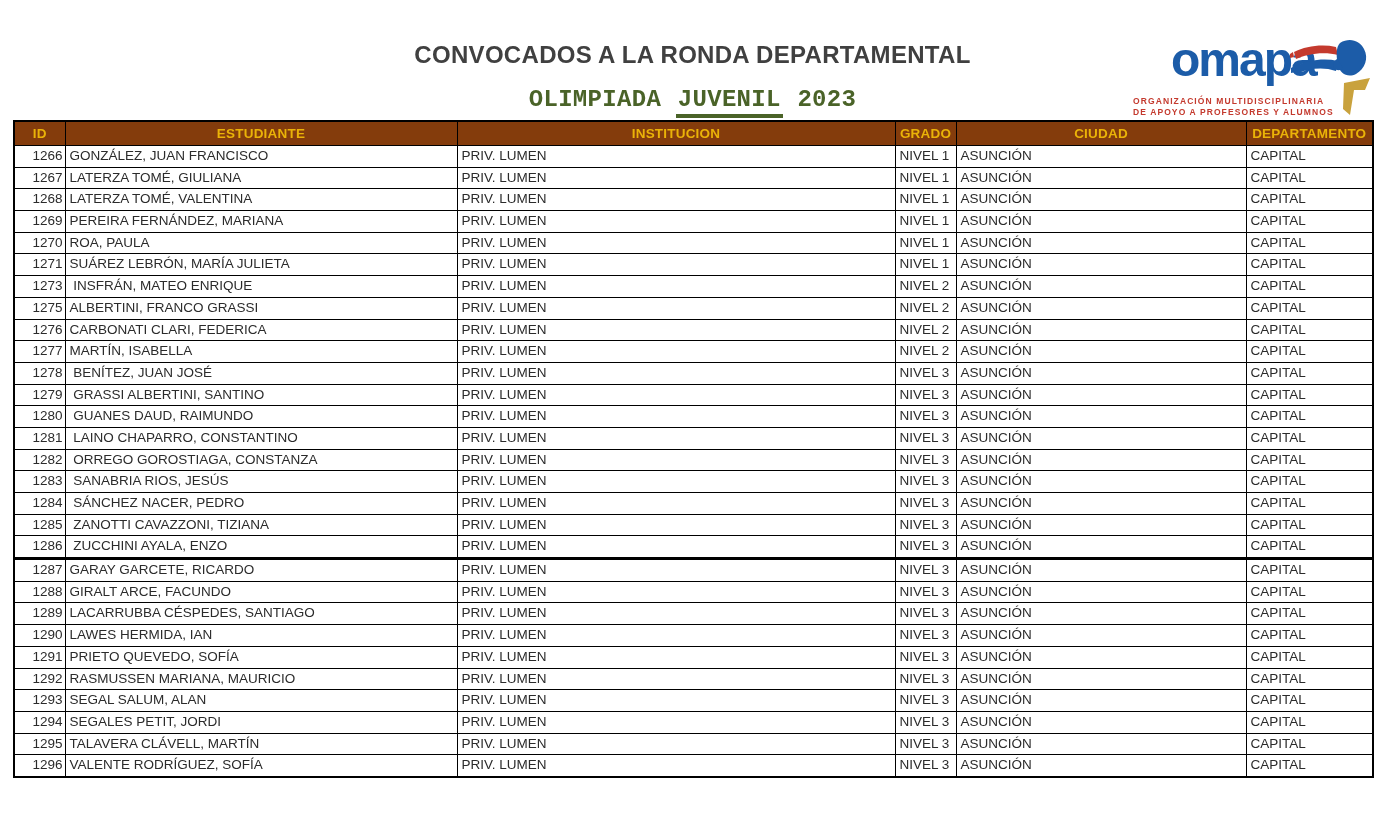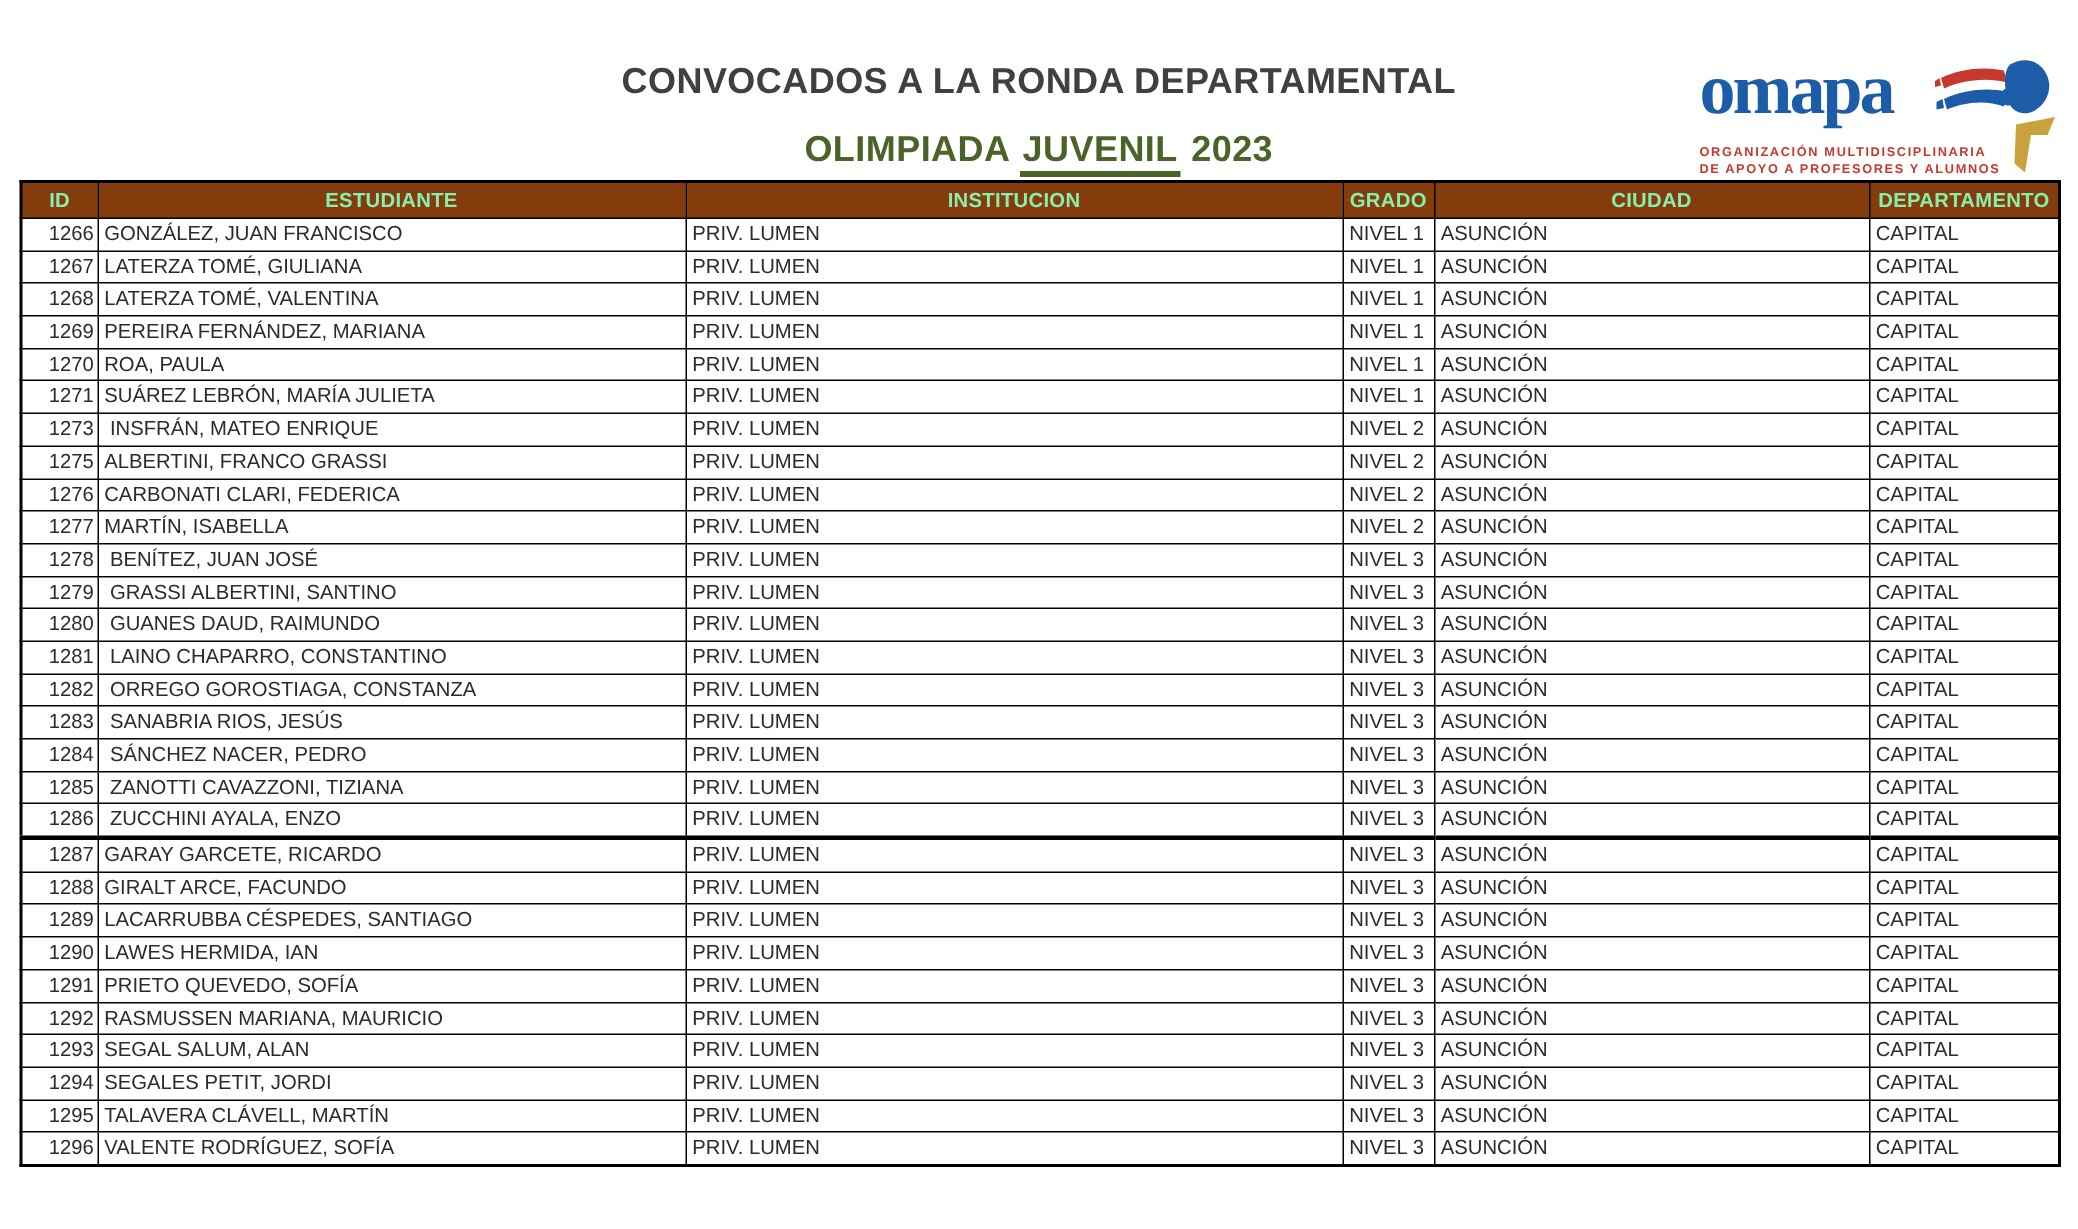--- a/index.html
+++ b/index.html
@@ -6,44 +6,44 @@
   body {
     width:1385px; height:819px; background:#ffffff; position:relative;
     font-family:"Liberation Sans", sans-serif; overflow:hidden; color:#222;
   }
   .title1 {
     position:absolute; top:41px; left:0; width:1385px; text-align:center;
     font-size:24px; font-weight:bold; color:#404040; letter-spacing:0.3px;
   }
   .title2 {
     position:absolute; top:86px; left:0; width:1385px; text-align:center;
-    font-size:24px; font-weight:bold; color:#4a6328; letter-spacing:0.3px;
+    font-size:24px; font-weight:bold; color:#4a6328; letter-spacing:0.3px;font-family:Liberation Mono, monospace;
   }
   .underline { border-bottom:4px solid #4a6328; padding:0 2px 1px 2px; }
 
   
   .logo { position:absolute; top:40px; left:1133px; width:250px; height:80px; }
   .logo-text {
     color:#1c5ca8; font-size:48px; font-weight:bold; letter-spacing:-2px;
-    line-height:0.85; font-family:Liberation Serif, serif;
+    line-height:0.85; font-family:Liberation Sans, sans-serif;margin-left:38px;
   }
   .logo-tagline {
     margin-top:15px; color:#c43a2e; font-size:8.5px; font-weight:bold;
     letter-spacing:1.1px; line-height:1.35; white-space:nowrap;
   }
   .logo-art { position:absolute; top:-5px; left:155px; width:90px; height:86px; }
 
   
   table.listado {
     position:absolute; top:120px; left:13px; width:1359px;
     border-collapse:collapse; table-layout:fixed;
     border:2px solid #000;
   }
   .listado th {
-    background:#843C0C; color:#86efac; font-weight:bold; font-size:13.5px;
+    background:#843C0C; color:#eab308; font-weight:bold; font-size:13.5px;
     height:23px; border:1px solid #000; text-align:center; padding:0 2px;
     letter-spacing:0.2px;
   }
   .listado td {
     font-size:13.5px; height:20.69px; line-height:20.69px;
     border:1px solid #000; padding:0 0 0 4px; color:#2b2b2b;
     white-space:pre; overflow:hidden; box-sizing:border-box;
   }
   .listado td.c-id { text-align:right; padding:0 2px; }
   .listado tr.section-end td { border-bottom:3px solid #000;margin-left:40px; }

